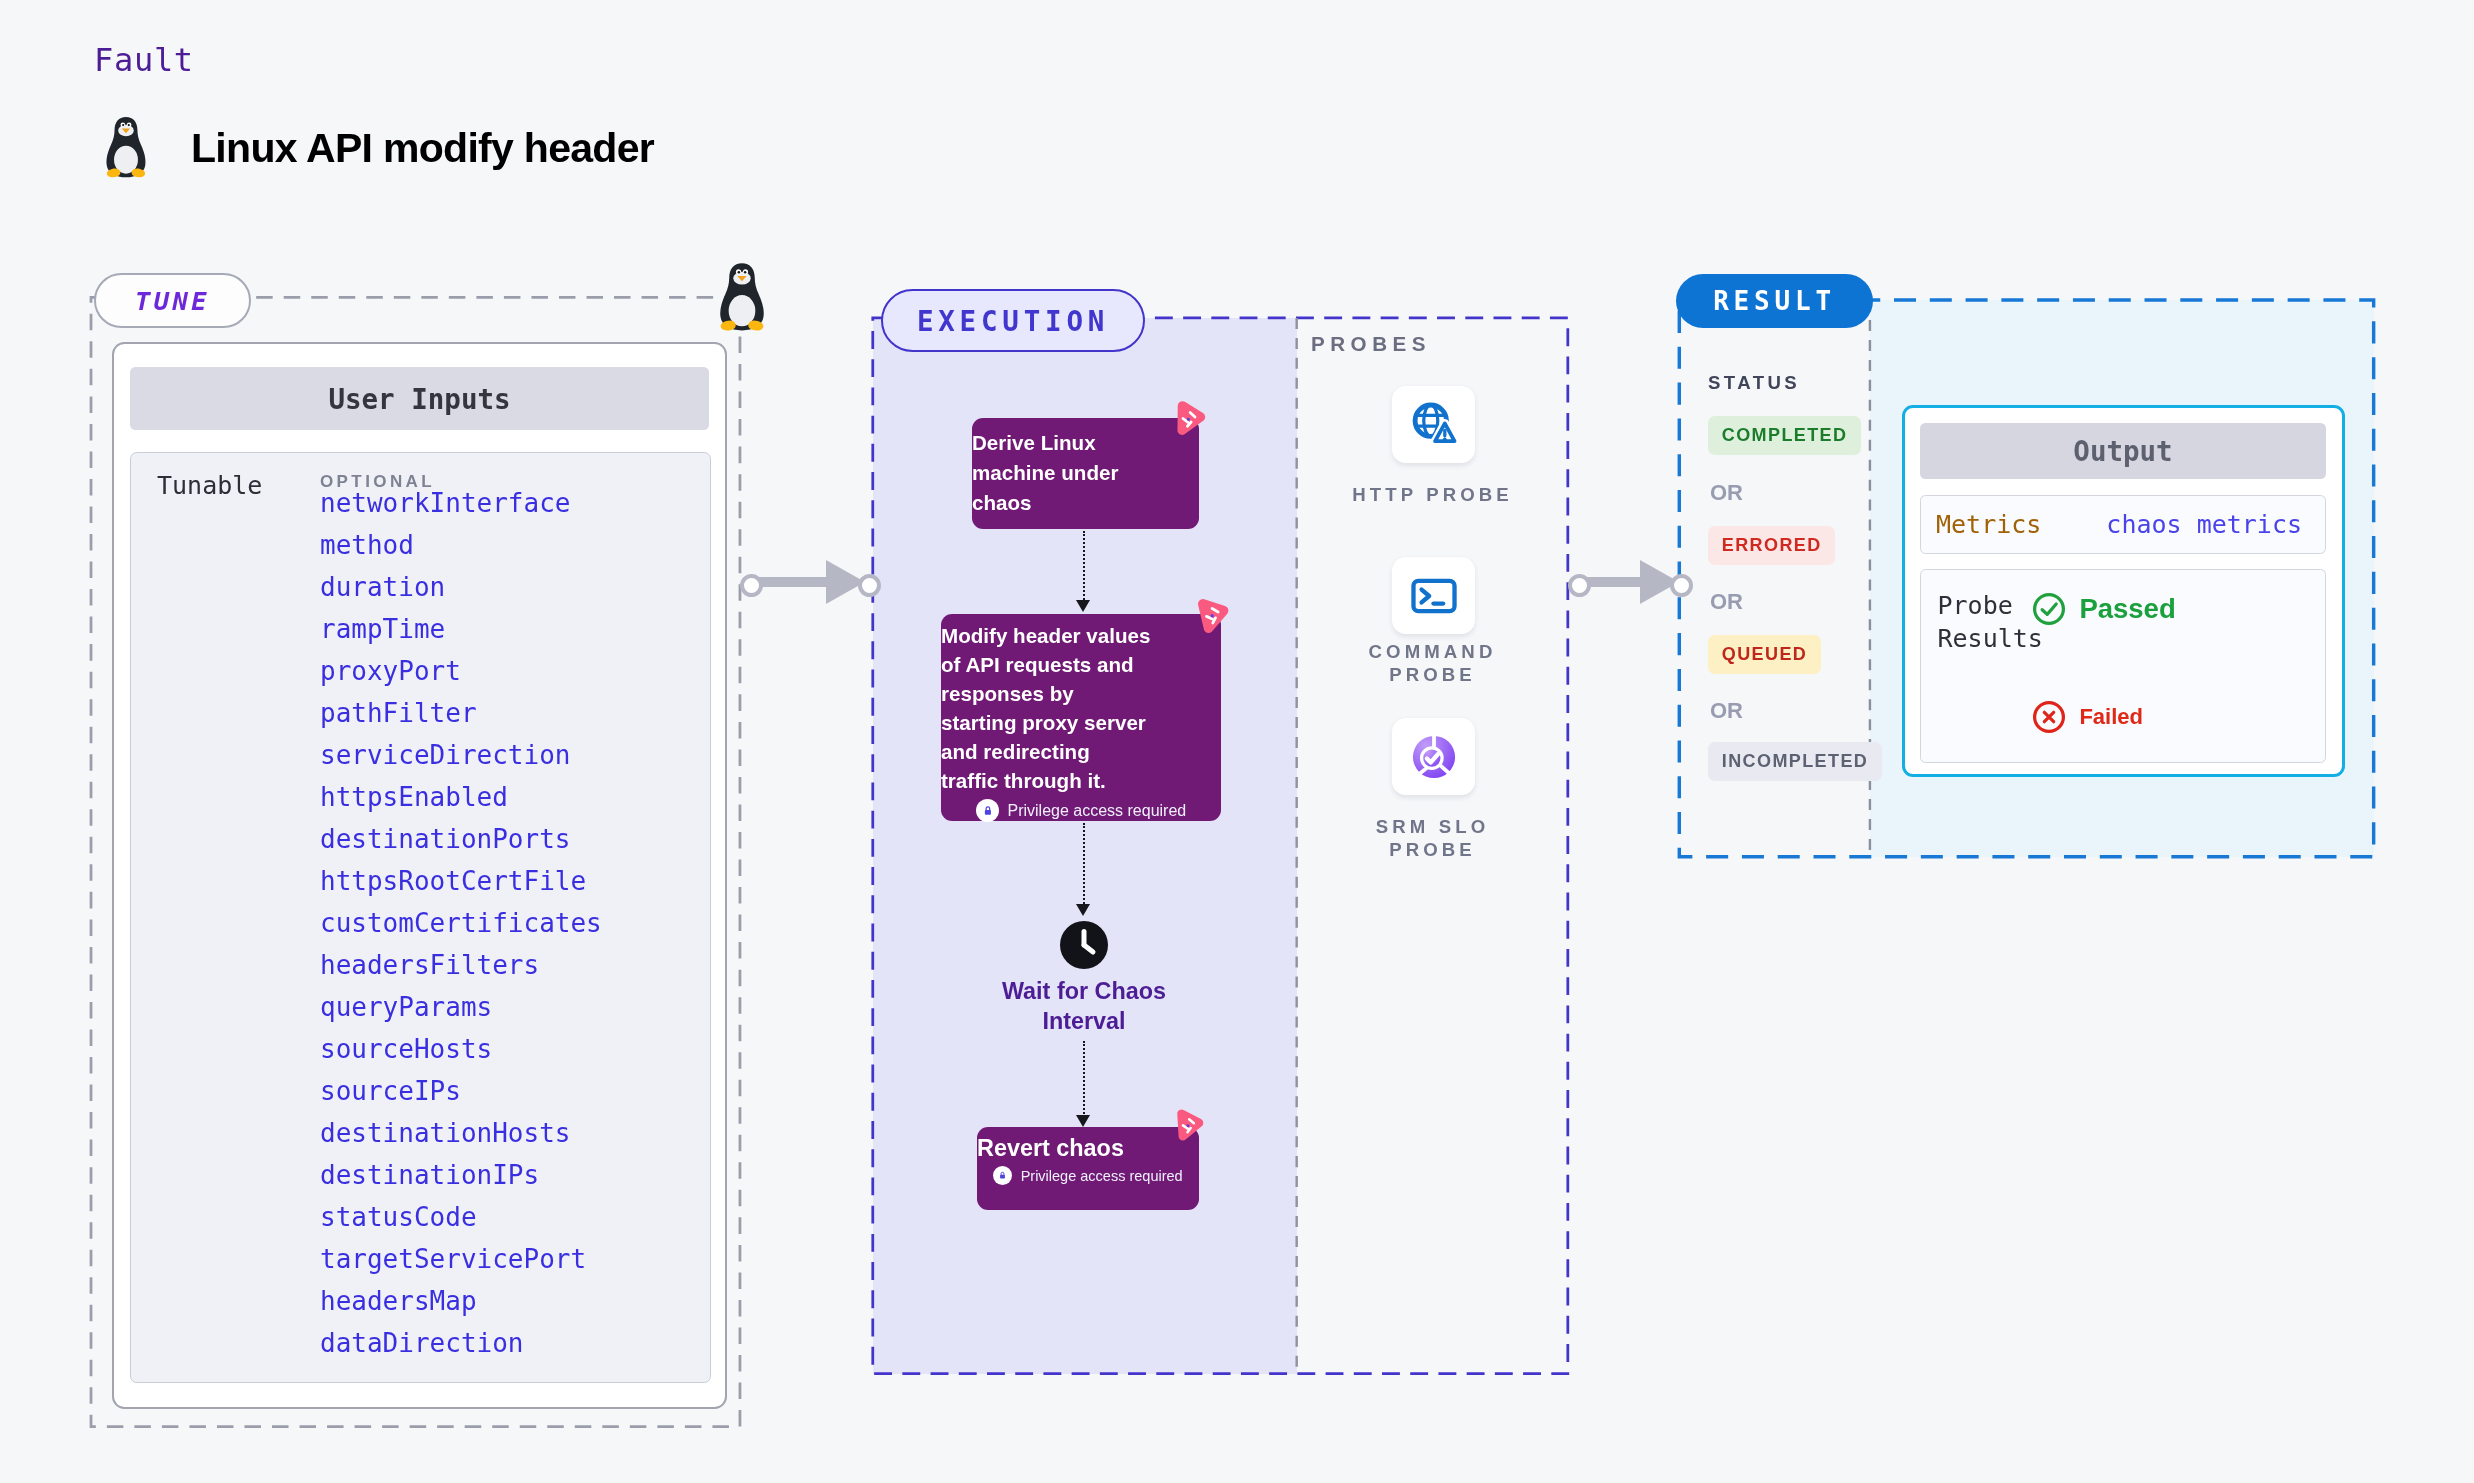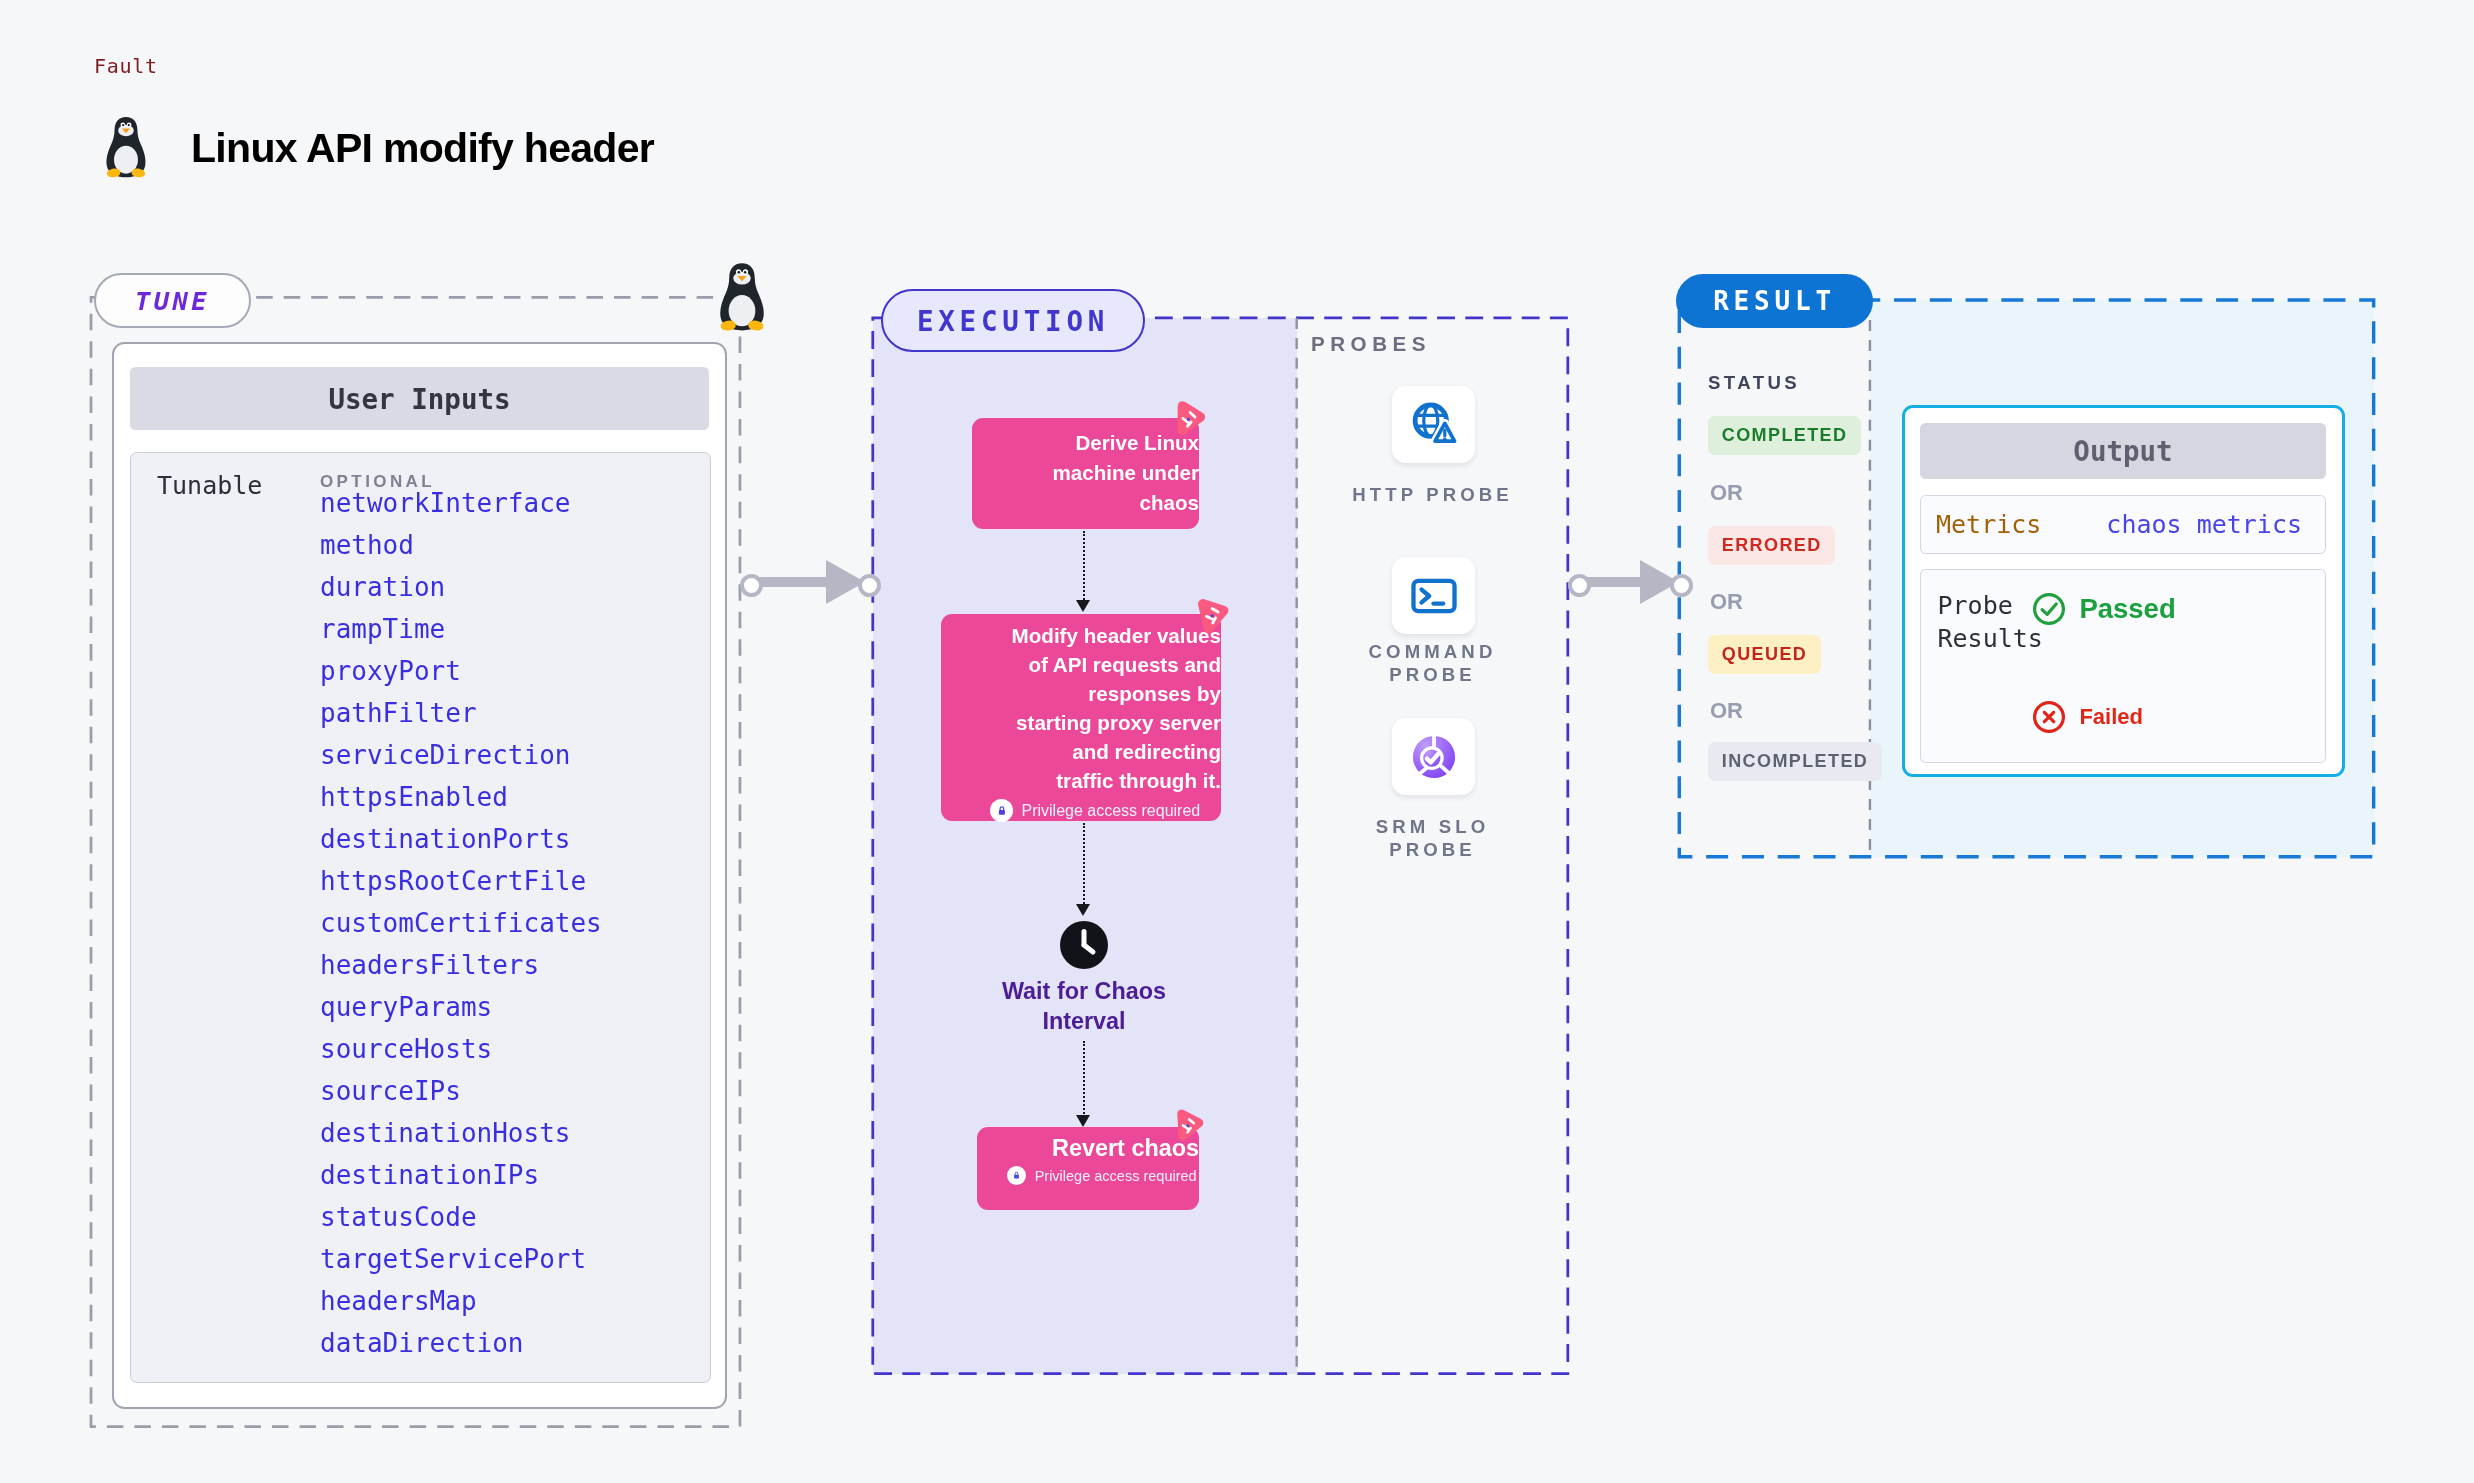--- a/index.html
+++ b/index.html
@@ -6,22 +6,22 @@
   body{
     width:2475px;height:1483px;
     background:#f6f7f9;
     font-family:"Liberation Sans",sans-serif;
     position:relative;overflow:hidden;
   }
   .abs{position:absolute;}
   #canvas{position:absolute;left:0;top:0;width:2475px;height:1483px;}
 
   
-  .kicker{left:94px;top:54px;font-family:"DejaVu Sans Mono","Liberation Mono",monospace;
-    font-size:20px;color:#7f1d1d;letter-spacing:0.7px;}
+  .kicker{left:94px;top:41px;font-family:"DejaVu Sans Mono","Liberation Mono",monospace;
+    font-size:32px;color:#4c1d95;letter-spacing:0.7px;}
   .page-title{left:191px;top:125px;font-size:41px;font-weight:700;color:#000000;letter-spacing:-0.7px;}
   .tux-header{left:100px;top:116px;width:52px;height:63px;}
   .tux-tune{left:713px;top:262px;width:58px;height:70px;z-index:6;}
 
   
   .exec-fill{left:873px;top:318px;width:424px;height:1056px;background:#e4e4f9;}
   .result-fill{left:1870px;top:300px;width:504px;height:557px;background:#e9f5fa;}
 
   #dashes{position:absolute;left:0;top:0;z-index:2;pointer-events:none;}
 
@@ -45,21 +45,21 @@
     border:1.4px solid #c9cdd8;border-radius:6.9px;}
   .tunable-label{position:absolute;left:26px;top:18px;
     font-family:"DejaVu Sans Mono","Liberation Mono",monospace;font-size:25px;color:#2d2e37;}
   .optional-label{position:absolute;left:189px;top:19px;font-weight:700;font-size:17px;
     letter-spacing:3.4px;color:#7e8393;}
   .tunables-list{position:absolute;left:189px;top:29px;display:flex;flex-direction:column;text-align:right;}
   .tunable-item{height:42px;display:flex;align-items:center;
     font-family:"DejaVu Sans Mono","Liberation Mono",monospace;font-size:26px;color:#3a2fe0;}
 
   
-  .step{background:#ec4899;border-radius:11px;color:#ffffff;text-align:right;z-index:4;padding-left:28px;}
+  .step{background:#701a75;border-radius:11px;color:#ffffff;text-align:left;z-index:4;}
   .step-derive{left:972px;top:418px;width:227px;height:111px;padding-top:9.6px;box-sizing:border-box;}
   .step-derive .ln{font-size:20.6px;font-weight:700;line-height:30px;}
   .step-modify{left:941px;top:614px;width:280px;height:207px;padding-top:6.9px;box-sizing:border-box;}
   .step-modify .ln{font-size:20.6px;font-weight:700;line-height:29px;}
   .step-revert{left:977px;top:1127px;width:222px;height:83px;padding-top:8.3px;box-sizing:border-box;}
   .step-revert .ttl{font-size:23.4px;font-weight:700;}
   .lock-row{display:flex;align-items:center;justify-content:center;gap:8.3px;margin-top:4.1px;}
   .lock-circle{width:23.4px;height:23.4px;border-radius:50%;background:#ffffff;
     display:flex;align-items:center;justify-content:center;flex:0 0 auto;}
   .lock-circle svg{width:13.8px;height:13.8px;}

